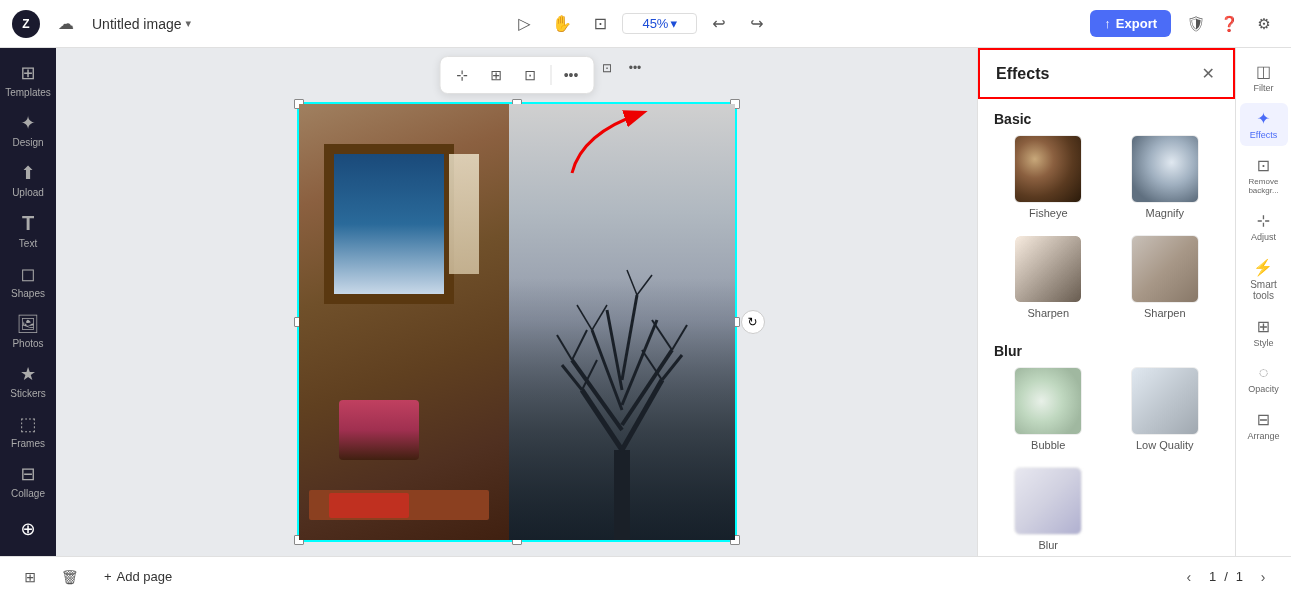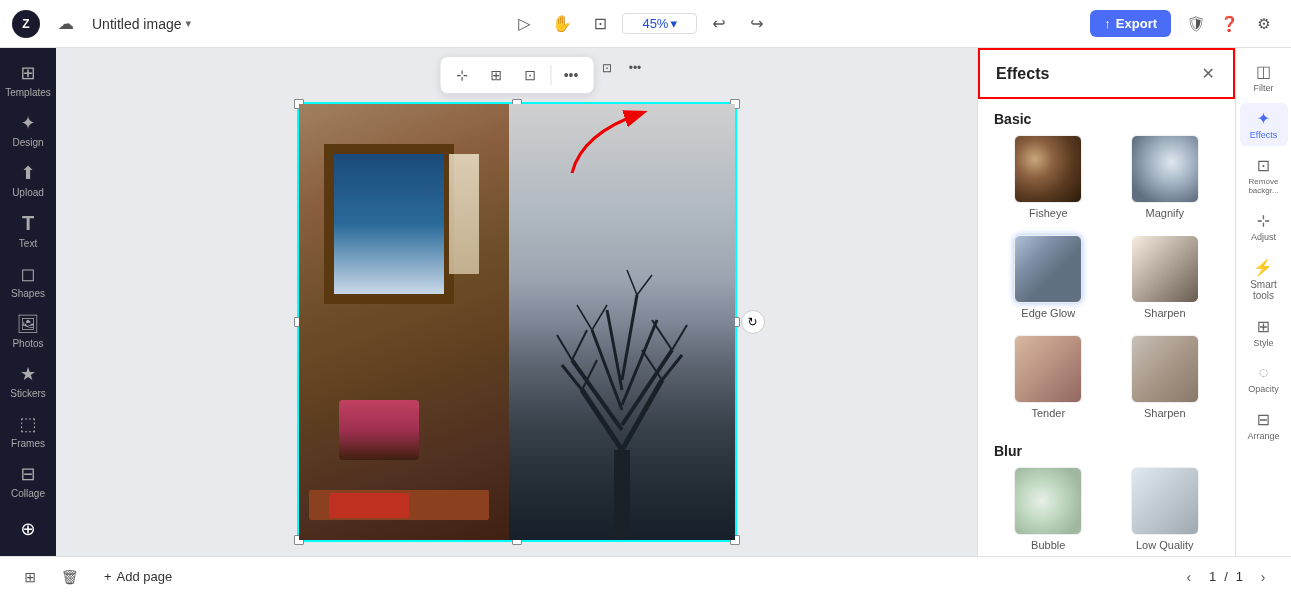--- a/index.html
+++ b/index.html
@@ -504,30 +504,22 @@
     <div class="effects-grid">
       <div class="effect-item">
         <div class="effect-thumb et-fisheye"></div>
         <span class="effect-label">Fisheye</span>
       </div>
       <div class="effect-item">
         <div class="effect-thumb et-magnify"></div>
         <span class="effect-label">Magnify</span>
       </div>
       <div class="effect-item">
-        <div class="effect-thumb et-edgeglow"></div>
-        <span class="effect-label">Edge Glow</span>
-      </div>
-      <div class="effect-item">
         <div class="effect-thumb et-sharpen"></div>
         <span class="effect-label">Sharpen</span>
-      </div>
-      <div class="effect-item">
-        <div class="effect-thumb et-tender"></div>
-        <span class="effect-label">Tender</span>
       </div>
       <div class="effect-item">
         <div class="effect-thumb et-sharpen2"></div>
         <span class="effect-label">Sharpen</span>
       </div>
     </div>
 
     <div class="effects-section-label">Blur</div>
     <div class="effects-grid">
       <div class="effect-item">

